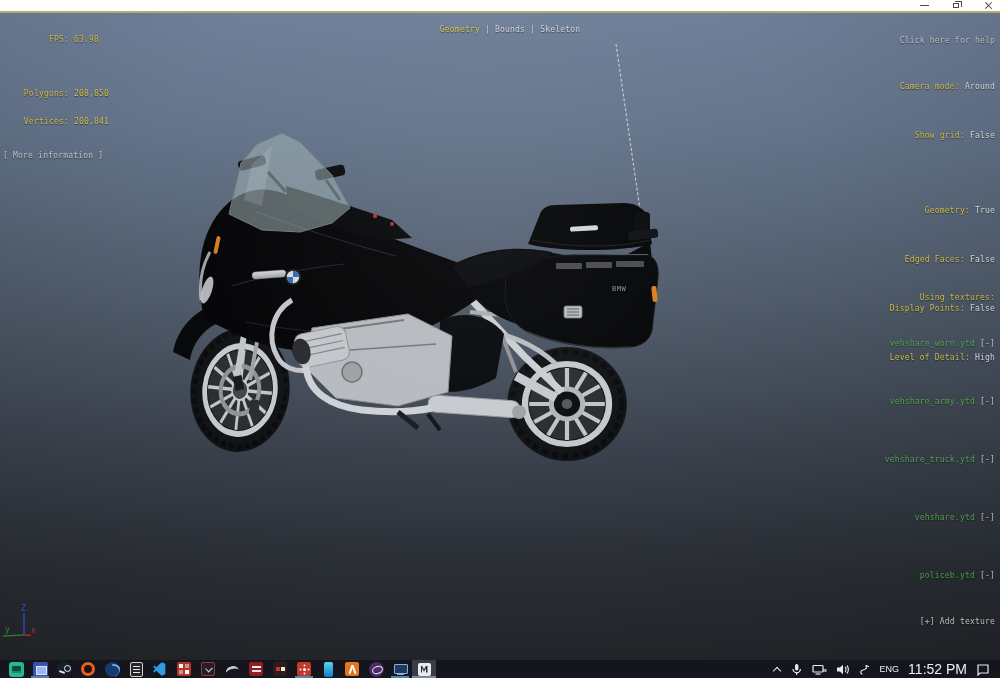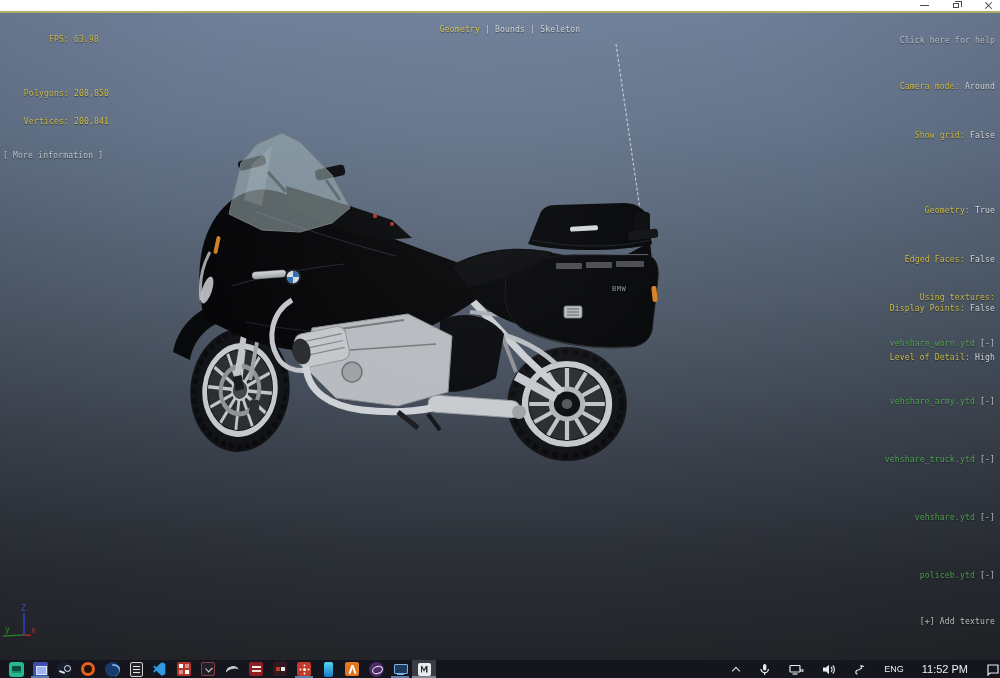--- a/index.html
+++ b/index.html
@@ -105,26 +105,26 @@
   .i-lambda::before { left:4.5px; transform:rotate(20deg); }
   .i-lambda::after { right:4.5px; transform:rotate(-20deg); }
   .i-purple { width:15px; height:15px; border-radius:50%; background:#4c2a66; position:relative; }
   .i-purple::before { content:""; position:absolute; left:3px; top:4.5px; width:9px; height:6px; border:1.5px solid #e9e9ee; border-radius:50%; transform:rotate(-18deg); }
   .i-monitor { width:15px; height:15px; position:relative; }
   .i-monitor::before { content:""; position:absolute; left:1px; top:2px; width:12px; height:8px; border:1.5px solid #7fb2e8; background:#1e3a5c; border-radius:1px; }
   .i-monitor::after { content:""; position:absolute; left:4px; top:11px; width:7px; height:2px; background:#7fb2e8; }
   .i-viewer { width:13px; height:13px; background:#e9eaec; border-radius:2px; position:relative; }
   .i-viewer::before { content:""; position:absolute; left:3px; top:3px; width:7px; height:7px; background:#2c2e33; clip-path:polygon(0 100%, 0 0, 20% 0, 50% 55%, 80% 0, 100% 0, 100% 100%, 78% 100%, 78% 40%, 50% 90%, 22% 40%, 22% 100%); }
 
-  .tb-tray { margin-left:auto; display:flex; align-items:center; height:18px; gap:18px; color:#e7eaee; }
+  .tb-tray { margin-left:auto; display:flex; align-items:center; height:18px; gap:9px; padding-right:10px; color:#e7eaee; }
   .tray-item { display:flex; align-items:center; justify-content:center; cursor:pointer; }
   .chevron-up { width:7px; height:7px; position:relative; }
   .chevron-up::before { content:""; position:absolute; left:0; top:2px; width:5px; height:5px; border-left:1.3px solid #e7eaee; border-top:1.3px solid #e7eaee; transform:rotate(45deg); }
   .tray-text { font-size:9px; color:#eceff2; }
-  .tray-time { font-size:11px; color:#eceff2; }
+  .tray-time { font-size:14px; color:#eceff2; }
 </style>
 </head>
 <body>
 
 <div class="titlebar">
   <div class="win-controls">
     <div class="win-btn">
         <span class="glyph-min"></span>
       </div>
     <div class="win-btn">

